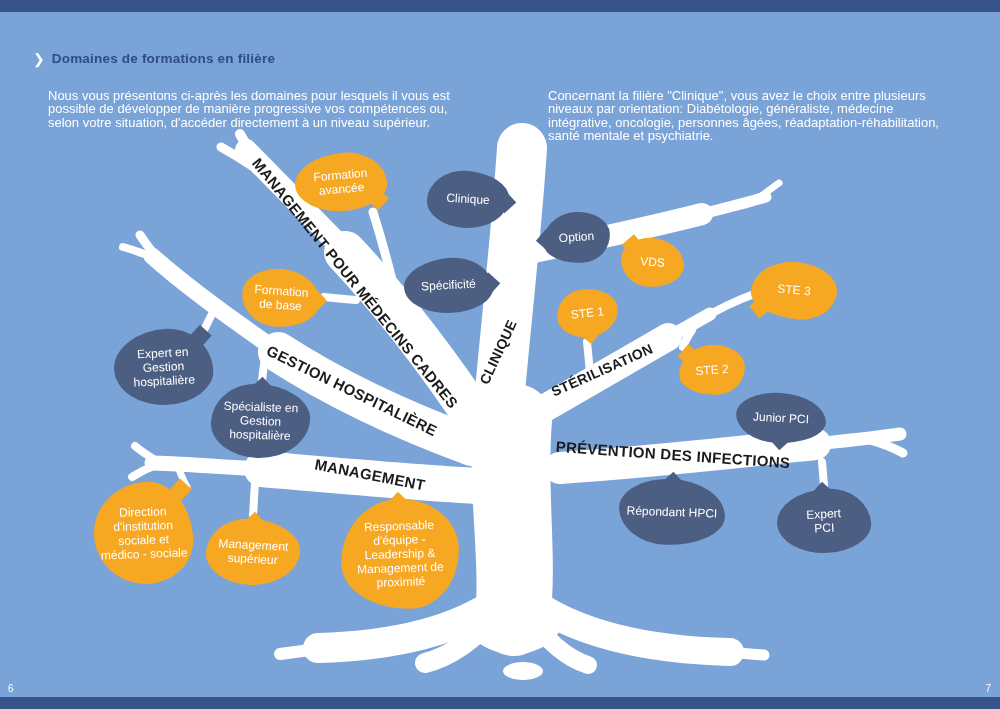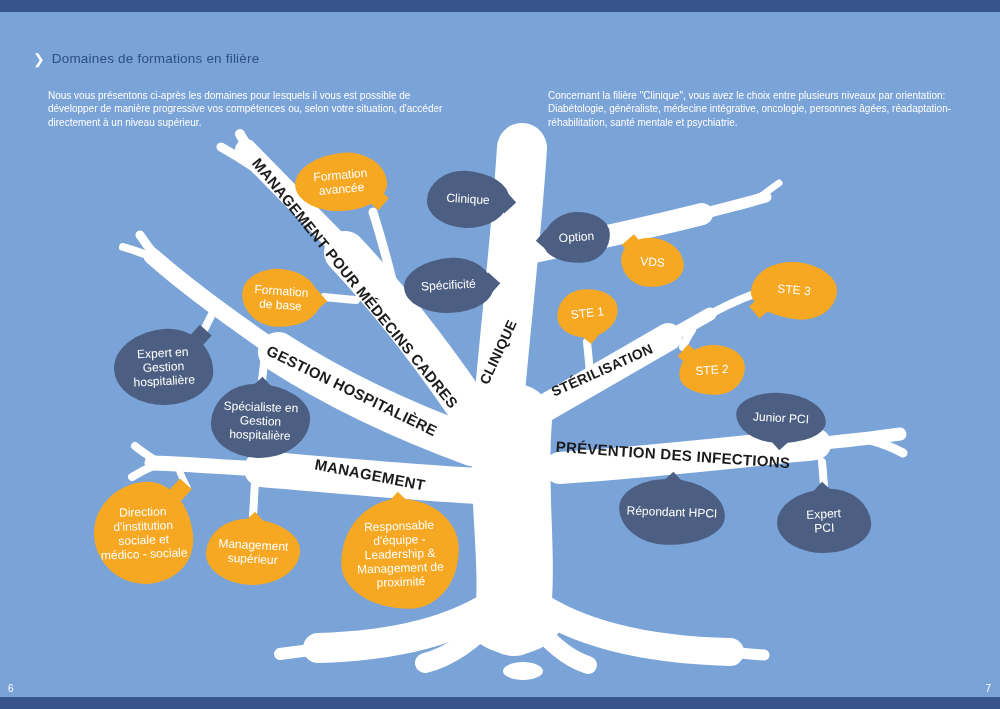--- a/index.html
+++ b/index.html
@@ -10,23 +10,23 @@
   }
   .band{position:absolute;left:0;right:0;height:12px;background:#37548B;z-index:6;}
   .band-top{top:0;}
   .band-bottom{bottom:0;}
   .page-num{position:absolute;bottom:15px;color:#fff;font-size:10px;z-index:7;}
   .page-num.left{left:8px;}
   .page-num.right{right:9px;}
 
   .header{position:absolute;left:33px;top:51px;display:flex;align-items:center;gap:7px;z-index:4;}
   .chevron{color:#fff;font-weight:bold;font-size:14px;line-height:1;}
-  .title{color:#2E4E85;font-weight:normal;font-size:13.5px;letter-spacing:.2px;}
-
-  .intro{position:absolute;top:89px;color:#fff;font-size:10px;line-height:13.4px;z-index:4;}
+  .title{color:#2E4E85;font-weight:bold;font-size:13.5px;letter-spacing:.2px;}
+
+  .intro{position:absolute;top:89px;color:#fff;font-size:13px;line-height:13.4px;z-index:4;}
   .intro.left{left:48px;width:412px;}
   .intro.right{left:548px;width:412px;}
 
   .tree{position:absolute;left:0;top:0;width:1000px;height:709px;z-index:1;}
 
   .branch-label{
     position:absolute;z-index:2;color:#1B1B1B;font-weight:bold;
     font-size:15px;letter-spacing:.3px;white-space:nowrap;text-align:center;
     transform-origin:center center;
   }

